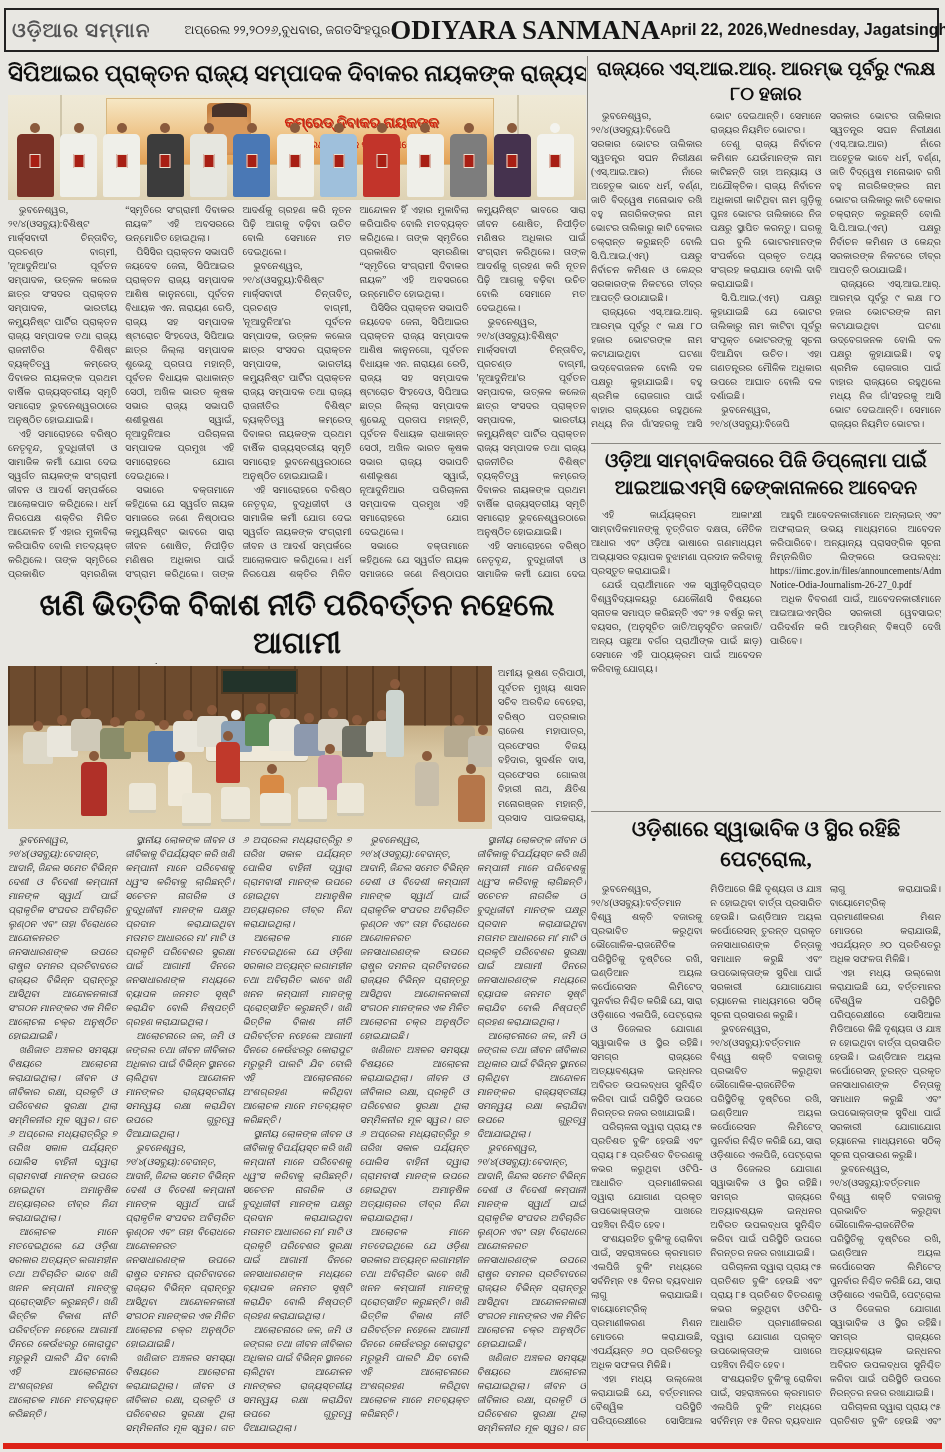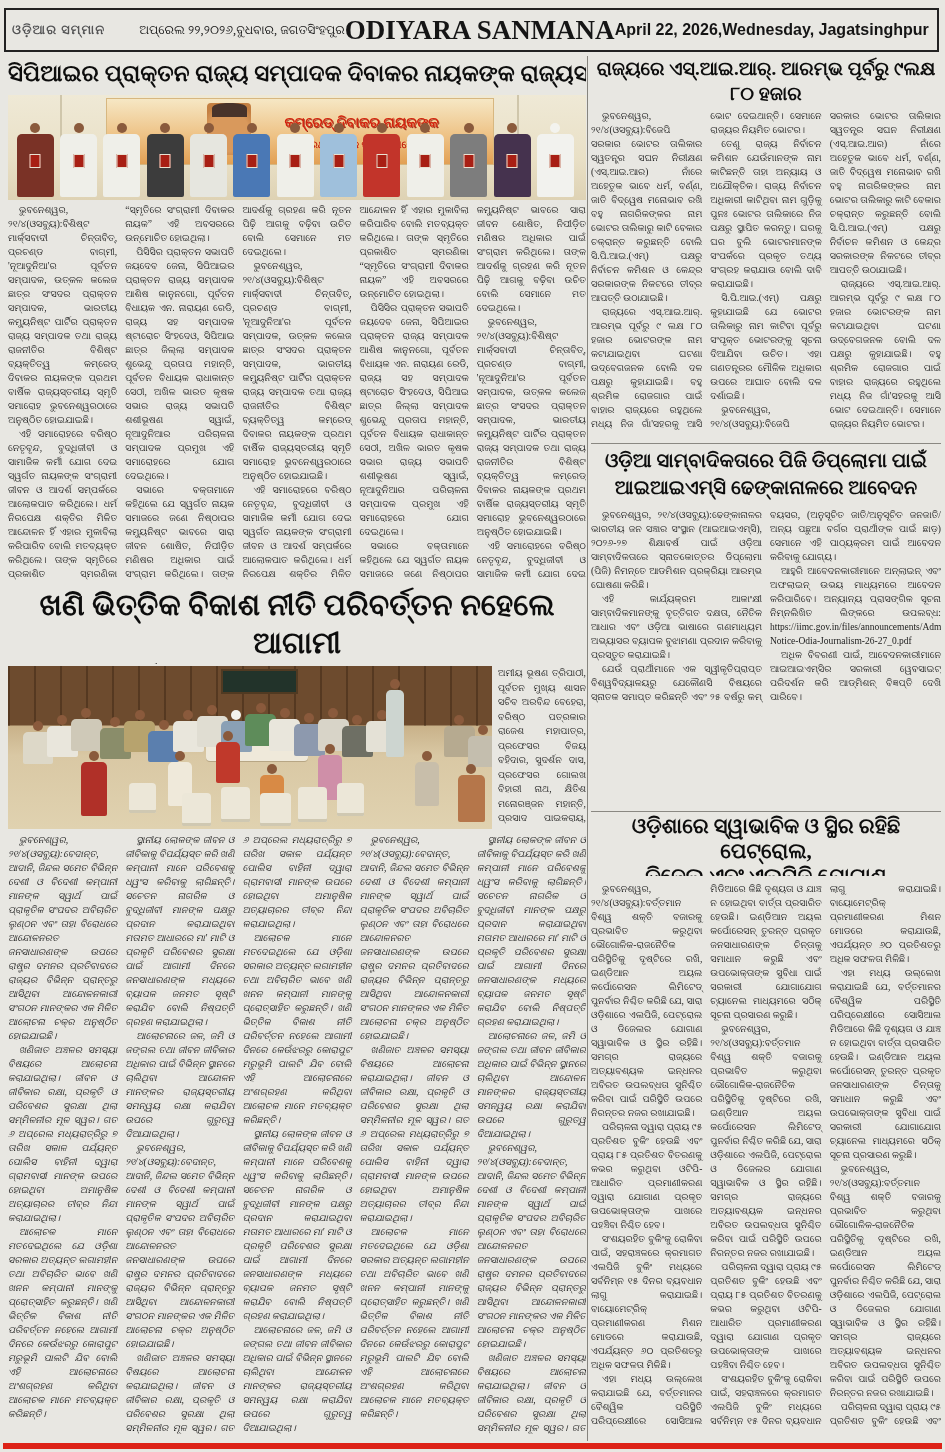--- a/index.html
+++ b/index.html
@@ -1,21 +1,21 @@
 <!DOCTYPE html>
 <html><head>
 <meta charset="utf-8">
 <style>
   html,body{margin:0;padding:0;background:#b8b6b0;}
   .sheet{position:relative;width:945px;height:1452px;margin:0 auto;background:#e8e7e2;
          font-family:"Liberation Serif",serif;color:#151515;overflow:hidden;}
   
   .masthead-box{position:absolute;left:4px;top:8px;width:935px;height:44px;
     border:2px solid #222;background:#e8e7e2;display:flex;align-items:center;padding:0 6px;box-sizing:border-box;}
-  .logo{font-weight:bold;font-size:13px;color:#555;letter-spacing:1px;white-space:nowrap;
+  .logo{font-weight:bold;font-size:20px;color:#555;letter-spacing:1px;white-space:nowrap;
         text-shadow:0 0 1px #fff;}
   .odia-date{font-size:12.5px;margin-left:34px;white-space:nowrap;}
   .masthead-title{flex:1;text-align:right;font-family:Liberation Serif, serif;
         font-weight:bold;font-size:27px;letter-spacing:0px;white-space:nowrap;}
   .eng-date{font-family:"Liberation Sans",sans-serif;font-weight:bold;font-size:16px;
         margin-right:40px;white-space:nowrap;}
   .page-num-box{width:30px;height:30px;background:#111;color:#fff;display:flex;
         align-items:center;justify-content:center;font-size:16px;font-weight:bold;}
   
   .abs{position:absolute;box-sizing:border-box;}
@@ -68,21 +68,21 @@
   #bdC{left:591px;top:109px;width:350px;height:331px;}
   #ruleCD{left:591px;top:443px;width:350px;}
   #hlD{left:591px;top:447px;width:350px;height:58px;font-size:19.5px;line-height:27px;}
   #bdD{left:591px;top:508px;width:350px;height:301px;}
   #ruleDE{left:591px;top:811px;width:350px;}
   #hlB{left:8px;top:586px;width:578px;height:78px;font-size:30px;line-height:38px;}
   #phRowB{left:8px;top:666px;width:578px;height:164px;display:flex;gap:6px;}
   #phB{width:484px;height:163px;flex:none;}
   #scB{width:88px;height:160px;}
   #bdB{left:8px;top:833px;width:578px;height:608px;font-style:italic;}
-  #hlE{left:591px;top:814px;width:350px;height:62px;font-size:21px;line-height:25px;}
+  #hlE{left:591px;top:814px;width:350px;height:62px;font-size:21px;line-height:30px;}
   #bdE{left:591px;top:882px;width:350px;height:559px;}
   #vr1{left:587px;top:56px;height:1385px;}
 </style>
 </head>
 <body>
 
 <div class="sheet">
 
   <div class="masthead-box">
     <span class="logo">ଓଡ଼ିଆର ସମ୍ମାନ</span>
@@ -193,21 +193,20 @@
       <p>ରାଜ୍ୟରେ ଏସ୍.ଆଇ.ଆର୍. ଆରମ୍ଭ ପୂର୍ବରୁ ୯ ଲକ୍ଷ ୮୦ ହଜାର ଭୋଟରଙ୍କ ନାମ କଟାଯାଇଥିବା ଘଟଣା ଉଦ୍‌ବେଗଜନକ ବୋଲି ଦଳ ପକ୍ଷରୁ କୁହାଯାଇଛି। ବହୁ ଶ୍ରମିକ ରୋଜଗାର ପାଇଁ ବାହାର ରାଜ୍ୟରେ ରହୁଥିଲେ ମଧ୍ୟ ନିଜ ଗାଁ'ସହରକୁ ଆସି ଭୋଟ ଦେଇଥାନ୍ତି। ସେମାନେ ରାଜ୍ୟର ନିୟମିତ ଭୋଟର।</p>
     </div>
 
   <div id="ruleCD" class="hrule"></div>
 
   <div id="hlD" class="abs headline">
     <div>ଓଡ଼ିଆ ସାମ୍ବାଦିକତାରେ ପିଜି ଡିପ୍ଲୋମା ପାଇଁ</div>
     <div>ଆଇଆଇଏମ୍‌ସି ଢେଙ୍କାନାଳରେ ଆବେଦନ ଆରମ୍ଭ</div>
   </div>
   <div id="bdD" class="abs body-cols cols2">
-      <p>ଭୁବନେଶ୍ୱର, ୨୧/୪(ଓସବ୍ୟୁ):ଢେଙ୍କାନାଳର ଭାରତୀୟ ଜନ ସଞ୍ଚାର ସଂସ୍ଥାନ (ଆଇଆଇଏମ୍‌ସି), ୨୦୨୬-୨୭ ଶିକ୍ଷାବର୍ଷ ପାଇଁ ଓଡ଼ିଆ ସାମ୍ବାଦିକତାରେ ସ୍ନାତକୋତ୍ତର ଡିପ୍ଲୋମା (ପିଜି) ନିମନ୍ତେ ଆଡମିଶନ ପ୍ରକ୍ରିୟା ଆରମ୍ଭ ଘୋଷଣା କରିଛି।</p>
       <p>ଏହି କାର୍ଯ୍ୟକ୍ରମ ଆକାଂକ୍ଷୀ ସାମ୍ବାଦିକମାନଙ୍କୁ ବୃତ୍ତିଗତ ଦକ୍ଷତା, ନୈତିକ ଆଧାର ଏବଂ ଓଡ଼ିଆ ଭାଷାରେ ଗଣମାଧ୍ୟମ ଅଭ୍ୟାସର ବ୍ୟାପକ ବୁଝାମଣା ପ୍ରଦାନ କରିବାକୁ ପ୍ରସ୍ତୁତ କରାଯାଇଛି।</p>
       <p>ଯେଉଁ ପ୍ରାର୍ଥୀମାନେ ଏକ ସ୍ୱୀକୃତିପ୍ରାପ୍ତ ବିଶ୍ୱବିଦ୍ୟାଳୟରୁ ଯେକୌଣସି ବିଷୟରେ ସ୍ନାତକ ସମାପ୍ତ କରିଛନ୍ତି ଏବଂ ୨୫ ବର୍ଷରୁ କମ୍ ବୟସର, (ଅନୁସୂଚିତ ଜାତି/ଅନୁସୂଚିତ ଜନଜାତି/ଅନ୍ୟ ପଛୁଆ ବର୍ଗର ପ୍ରାର୍ଥୀଙ୍କ ପାଇଁ ଛାଡ଼) ସେମାନେ ଏହି ପାଠ୍ୟକ୍ରମ ପାଇଁ ଆବେଦନ କରିବାକୁ ଯୋଗ୍ୟ।</p>
       <p>ଆହୁରି ଆବେଦନକାରୀମାନେ ଅନ୍‌ଲାଇନ୍ ଏବଂ ଅଫଲାଇନ୍ ଉଭୟ ମାଧ୍ୟମରେ ଆବେଦନ କରିପାରିବେ। ଅନ୍ୟାନ୍ୟ ପ୍ରାସଙ୍ଗିକ ସୂଚନା ନିମ୍ନଲିଖିତ ଲିଙ୍କରେ ଉପଲବ୍ଧ: https://iimc.gov.in/files/announcements/Admission-Notice-Odia-Journalism-26-27_0.pdf</p>
       <p>ଅଧିକ ବିବରଣୀ ପାଇଁ, ଆବେଦନକାରୀମାନେ ଆଇଆଇଏମ୍‌ସିର ସରକାରୀ ୱେବସାଇଟ୍ ପରିଦର୍ଶନ କରି ଆଡ୍‌ମିଶନ୍ ବିଜ୍ଞପ୍ତି ଦେଖି ପାରିବେ।</p>
     </div>
 
   <div id="ruleDE" class="hrule"></div>
 
   <div id="hlB" class="abs headline">
     <div>ଖଣି ଭିତ୍ତିକ ବିକାଶ ନୀତି ପରିବର୍ତ୍ତନ ନହେଲେ ଆଗାମୀ</div>

